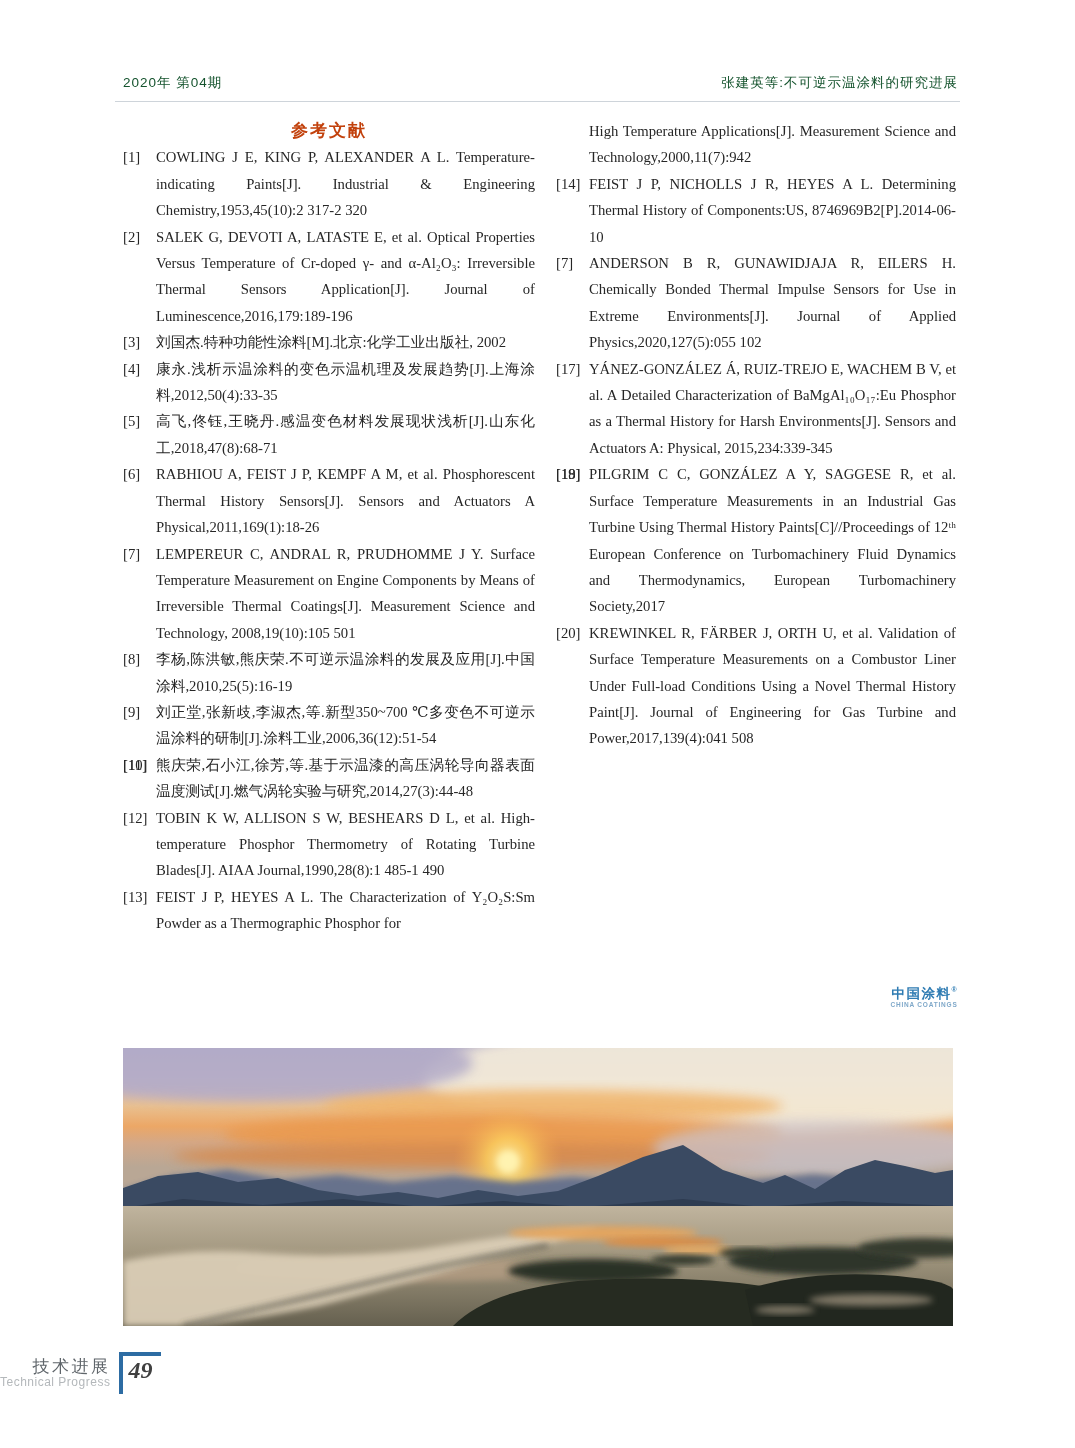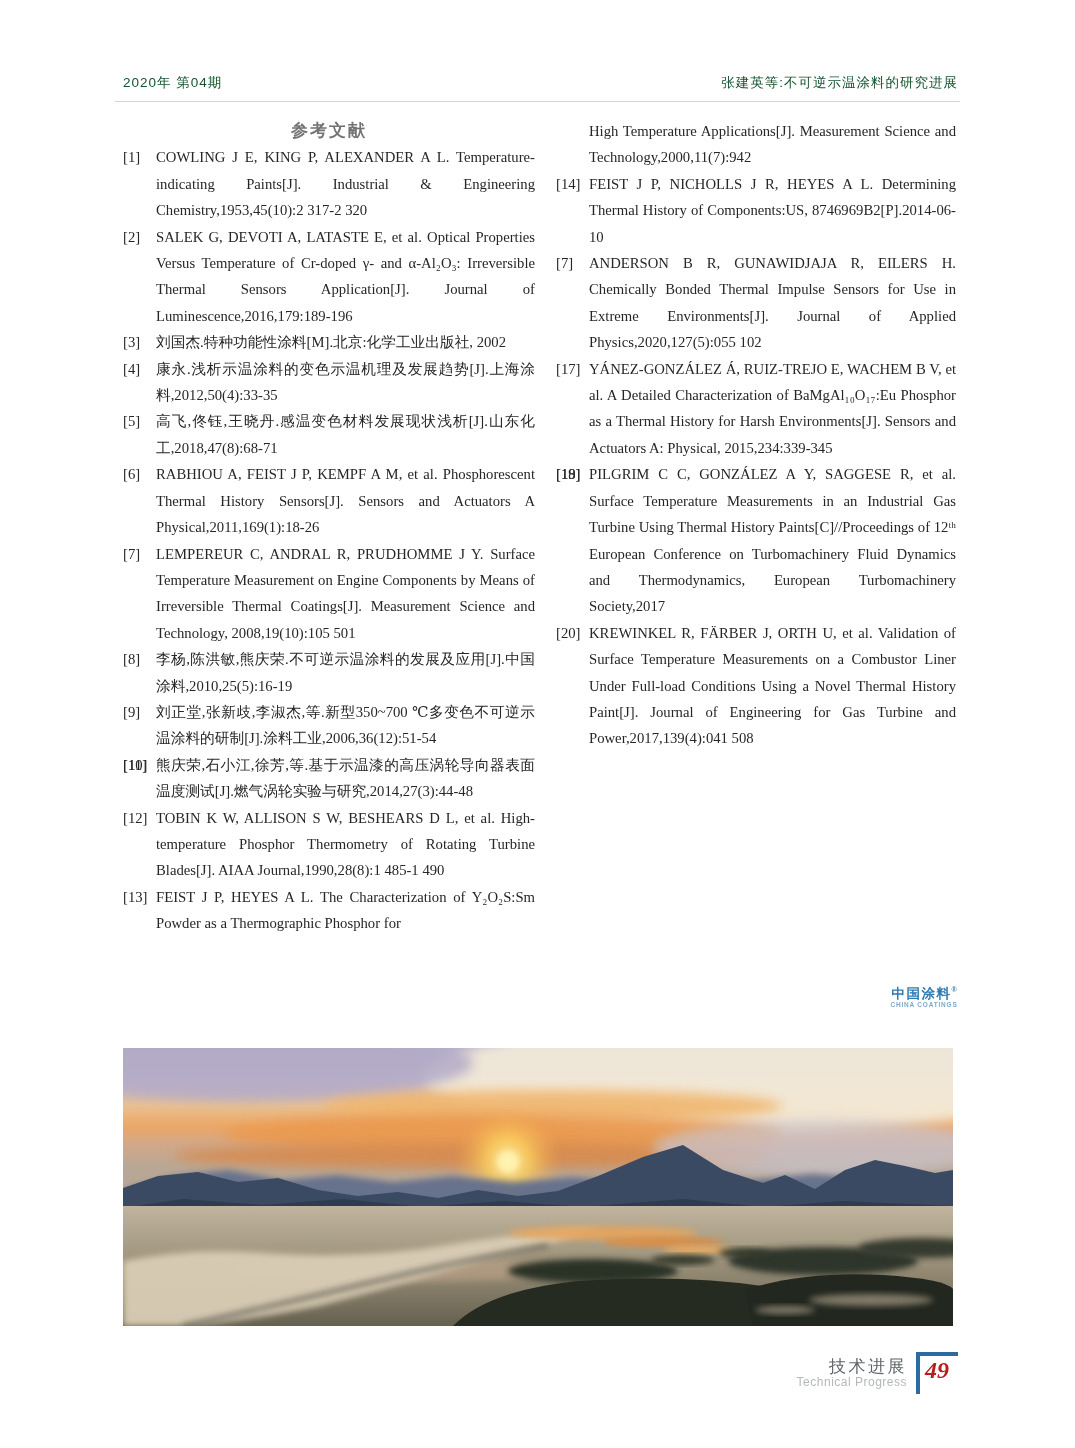--- a/index.html
+++ b/index.html
@@ -18,51 +18,51 @@
   }
   .header-rule {
     position:absolute; top:101px; left:115px; width:845px; height:0;
     border-top:1px solid #ced4da;
   }
   
   .col { position:absolute; top:118px; }
   .col-left  { left:123px; width:412px; }
   .col-right { left:556px; width:400px; }
   .ref-heading {
-    text-align:center; font-weight:bold; font-size:17px; color:#737373;
+    text-align:center; font-weight:bold; font-size:17px; color:#c2410c;
     line-height:26.4px; letter-spacing:2px;
   }
   .ref { position:relative; padding-left:33px; text-align:justify;
          font-size:14.7px; line-height:26.4px; }
   .ref-label { position:absolute; left:0; top:0; }
   .ref-cont { padding-left:33px; text-align:justify;
               font-size:14.7px; line-height:26.4px; }
   
   .logo { position:absolute; left:888px; top:982px; width:72px; text-align:center;
           font-family:"Liberation Sans","DejaVu Sans",sans-serif; }
   .logo-cn { font-size:13.5px; font-weight:bold; color:#2f7cb3; letter-spacing:1.5px; line-height:15px; }
   .logo-reg { font-size:7px; vertical-align:super; letter-spacing:0; }
   .logo-en { font-size:6.5px; font-weight:bold; color:#7fa8c9; letter-spacing:0.8px; line-height:8px; }
   
   .photo { position:absolute; left:123px; top:1048px; width:830px; height:278px; overflow:hidden; }
   .photo svg { display:block; width:100%; height:100%; }
   
   .footer { position:absolute; left:0; top:1352px; width:960px;
-            display:flex; justify-content:flex-end; align-items:flex-start;
+            display:flex; align-items:flex-start;
             font-family:"Liberation Sans","DejaVu Sans",sans-serif; }
   .footer-text { text-align:right; margin-right:9px; padding-top:5px; }
   .footer-cn { font-size:17px; color:#5f656a; letter-spacing:2.5px; line-height:19px; }
   .footer-en { font-size:12px; color:#b4b8bb; letter-spacing:0.5px; line-height:13px; }
   .pagenum { position:relative; width:44px; height:46px; }
   .pagenum-bar-top  { position:absolute; top:0; left:0; width:42px; height:4px; background:#2d6ca3; }
   .pagenum-bar-left { position:absolute; top:0; left:0; width:4px; height:42px; background:#2d6ca3; }
   .pagenum-val {
     position:absolute; left:9px; top:5px;
     font-family:"Liberation Serif","DejaVu Serif",serif;
-    font-style:italic; font-weight:bold; font-size:24px; color:#b91c1c;
+    font-style:italic; font-weight:bold; font-size:24px; color:#404040;
   }
 </style>
 </head>
 <body>
 
 <div class="page">
 
   <div class="header">
     <span>2020年 第04期</span>
     <span>张建英等:不可逆示温涂料的研究进展</span>

